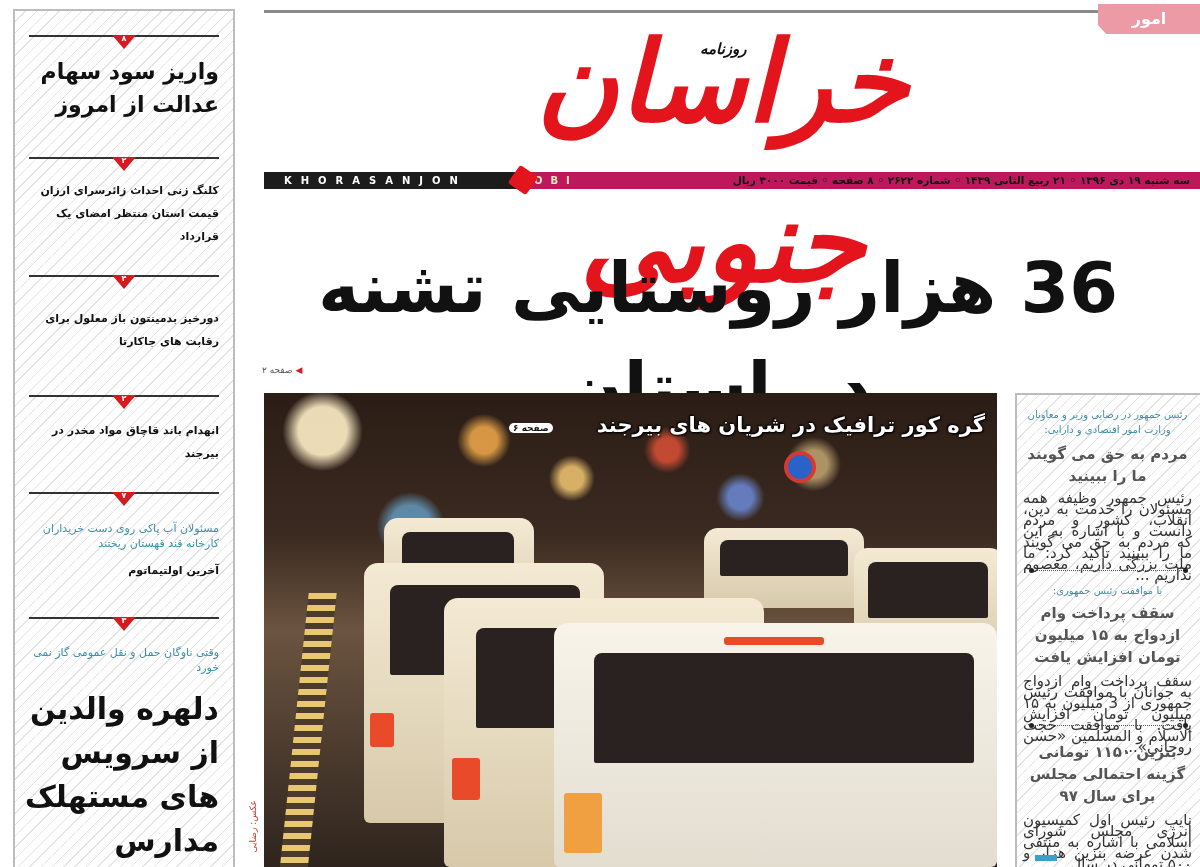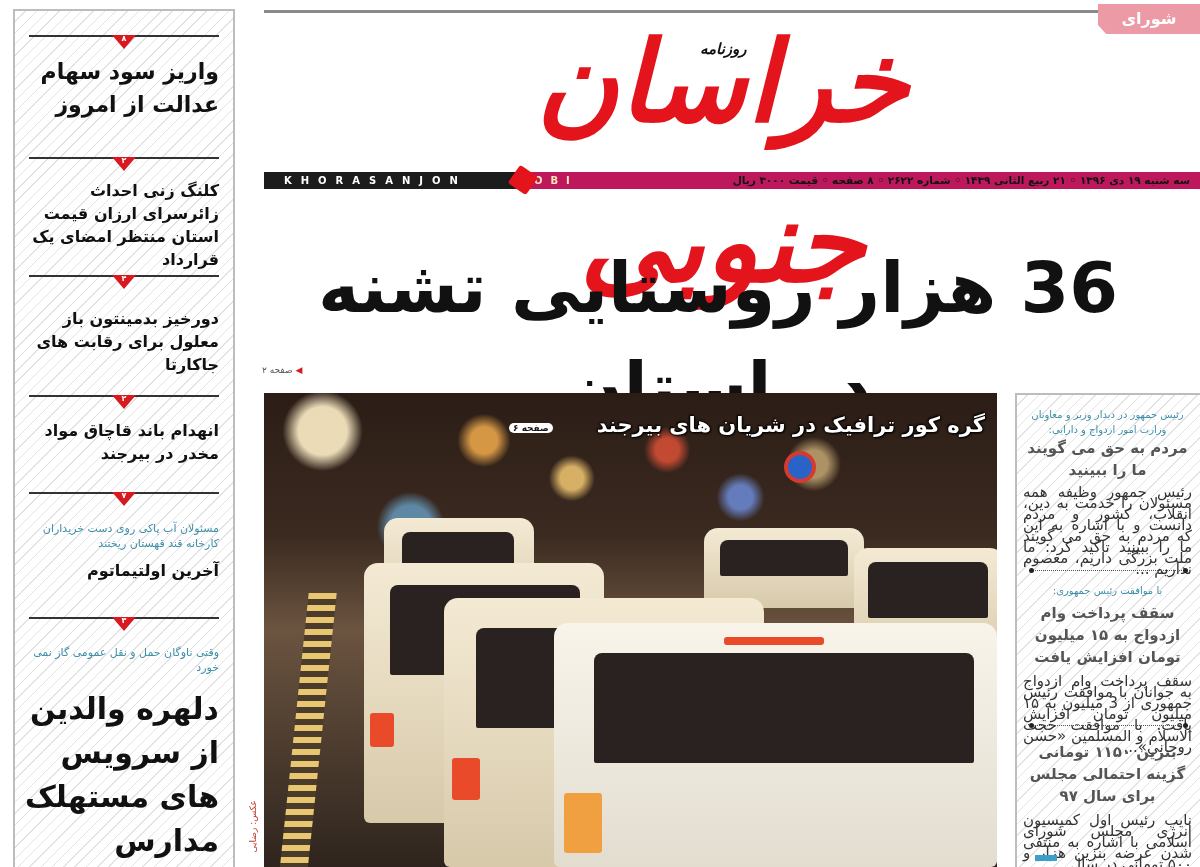--- a/index.html
+++ b/index.html
@@ -20,21 +20,21 @@
   .divider { position: absolute; left: 14px; right: 14px; height: 0; border-top: 2px solid #333; }
   .page-tag {
     position: absolute; left: 50%; top: -2px; transform: translateX(-50%);
     width: 24px; height: 14px; background: #d71920;
     clip-path: polygon(0 0, 100% 0, 50% 100%);
     color: #fff; font-size: 8px; text-align: center; line-height: 8px; font-weight: bold;
   }
   .kicker { color: #3d8fa8; font-size: 11px; line-height: 15px; }
   .l-title { font-weight: bold; color: #111; }
   .t-l { font-size: 22px; line-height: 33px; }
-  .t-m { font-size: 16px; line-height: 23px; }
+  .t-m { font-size: 11px; line-height: 23px; }
   .t-xl { font-size: 30px; line-height: 44px; }
 
   
   .badge {
     position: absolute; right: 0; top: 4px; width: 102px; height: 30px;
     background: #ec9aa6; clip-path: polygon(0 0, 100% 0, 100% 100%, 8% 100%, 0 70%);
     color: #fff; font-size: 16px; font-weight: bold; text-align: center; line-height: 30px;
   }
 
   
@@ -96,21 +96,21 @@
   .r-title { color: #555; font-weight: bold; font-size: 15px; line-height: 22px; }
   .r-body { color: #333; font-size: 15px; line-height: 11px; text-align: justify; text-align-last: right; }
   .dot-rule { position: absolute; left: 14px; right: 14px; height: 0; border-top: 1px dotted #555; }
   .dot-rule::before, .dot-rule::after { content: ""; position: absolute; top: -3px; width: 5px; height: 5px; border-radius: 50%; background: #222; }
   .dot-rule::before { left: -2px; } .dot-rule::after { right: -2px; }
   .r-flag { position: absolute; left: 18px; bottom: 6px; width: 22px; height: 6px; background: #3aa0c8; }
 </style>
 </head>
 <body>
 
-<div class="badge">شورای</div>
+<div class="badge">امور</div>
 
 <div class="left-col hatch">
   <div class="divider" style="top:24px">
       <span class="page-tag">۸</span>
     </div>
   <div class="lsec" style="top:44px">
     <div class="l-title t-l">واریز سود سهام عدالت از امروز</div>
   </div>
 
   <div class="divider" style="top:146px">
@@ -195,22 +195,22 @@
     <div class="win" style="left:40px;top:30px;width:380px;height:110px;"></div>
     <div class="light" style="left:10px;top:170px;width:38px;height:60px;background:#f0a040;"></div>
   </div>
   <div class="photo-page">صفحه ۶</div>
   <div class="photo-caption">گره کور ترافیک در شریان های بیرجند</div>
 </div>
 <div class="photo-credit">عکس: رضایی</div>
 
 <div class="right-col hatch">
   <div class="rsec" style="top:12px">
-    <div class="r-kicker">رئیس جمهور در دیدار وزیر و معاونان وزارت امور ازدواج و دارایی:</div>
-    <div class="r-title" style="">مردم به حق می گویند ما را ببینید</div>
+    <div class="r-kicker">رئیس جمهور در رضایی وزیر و معاونان وزارت امور اقتصادی و دارایی:</div>
+    <div class="r-title" style="margin-top:6px">مردم به حق می گویند ما را ببینید</div>
     <div class="r-body" style="margin-top:6px">رئیس جمهور وظیفه همه مسئولان را خدمت به دین، انقلاب، کشور و مردم دانست و با اشاره به این که مردم به حق می گویند ما را ببینید تاکید کرد: ما ملت بزرگی داریم، معصوم نداریم ...</div>
   </div>
   <div class="dot-rule" style="top:175px"></div>
   <div class="rsec" style="top:188px">
     <div class="r-kicker">با موافقت رئیس جمهوری:</div>
     <div class="r-title" style="margin-top:4px">سقف پرداخت وام ازدواج به ۱۵ میلیون تومان افزایش یافت</div>
     <div class="r-body" style="margin-top:8px">سقف پرداخت وام ازدواج به جوانان با موافقت رئیس جمهوری از 3 میلیون به ۱۵ میلیون تومان افزایش یافت. با موافقت حجت الاسلام و المسلمین «حسن روحانی»...</div>
   </div>
   <div class="dot-rule" style="top:330px"></div>
   <div class="rsec" style="top:346px">

